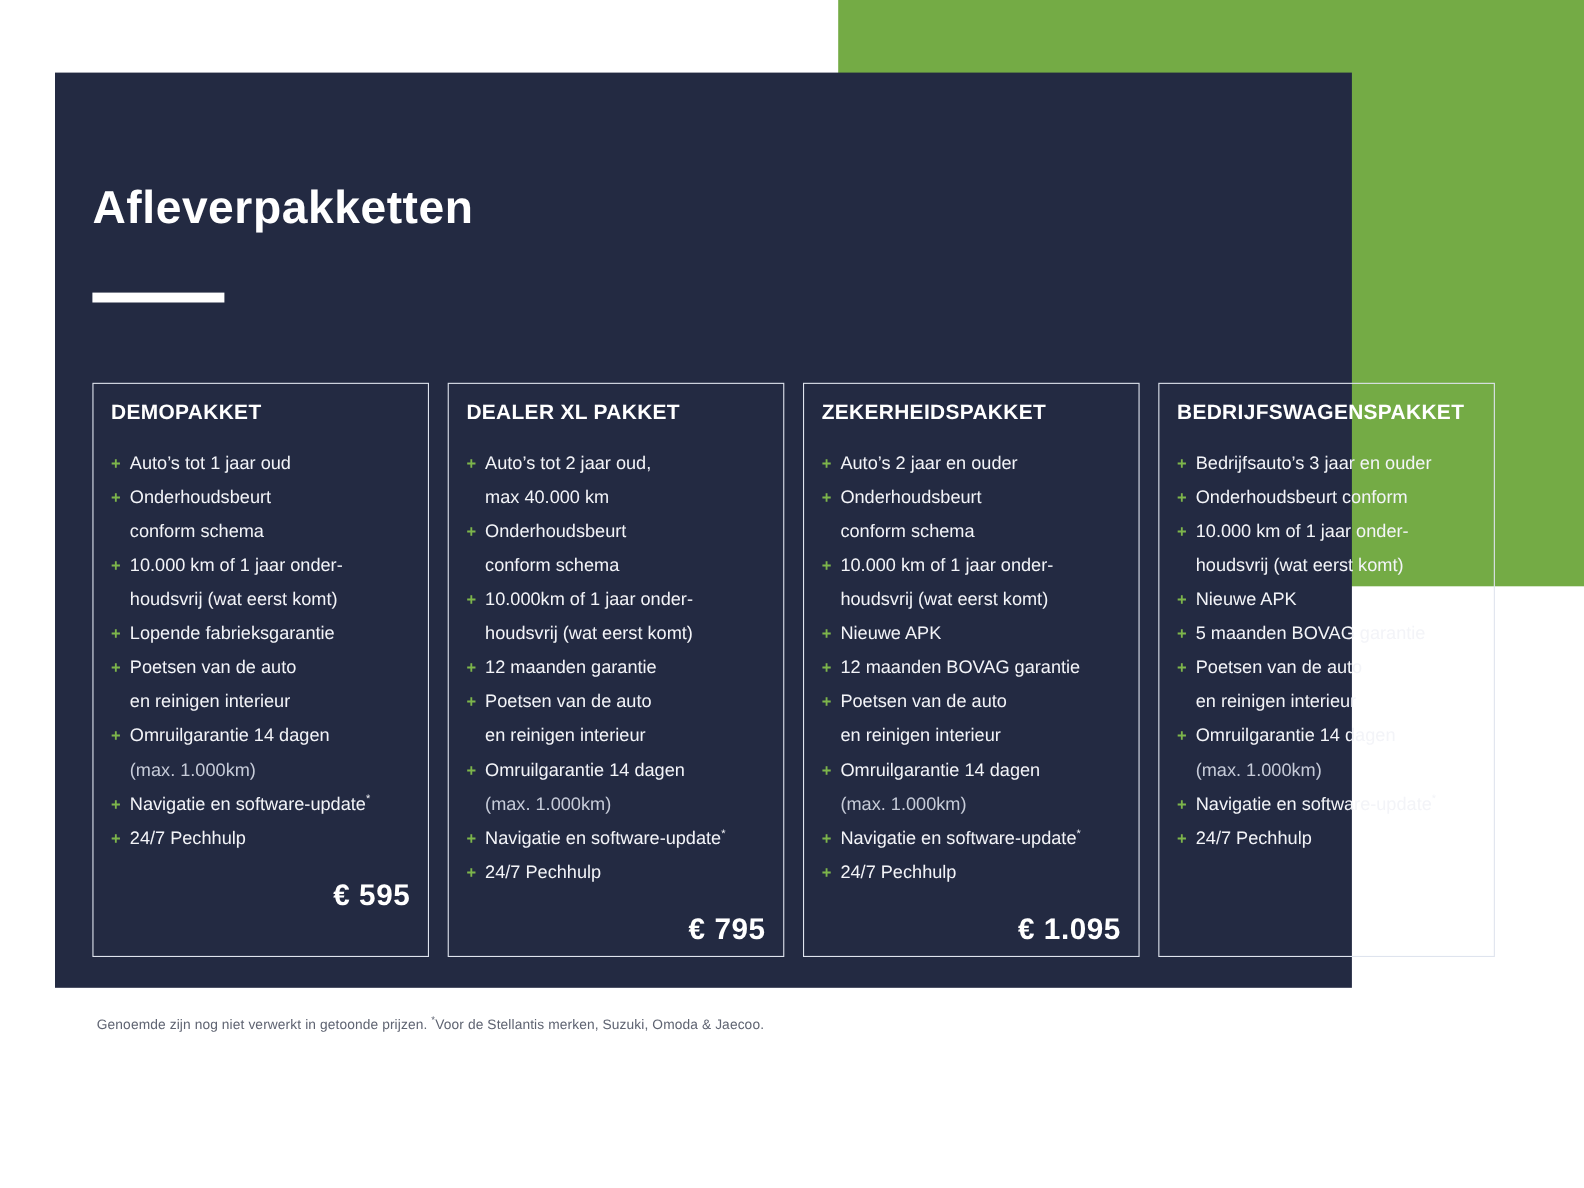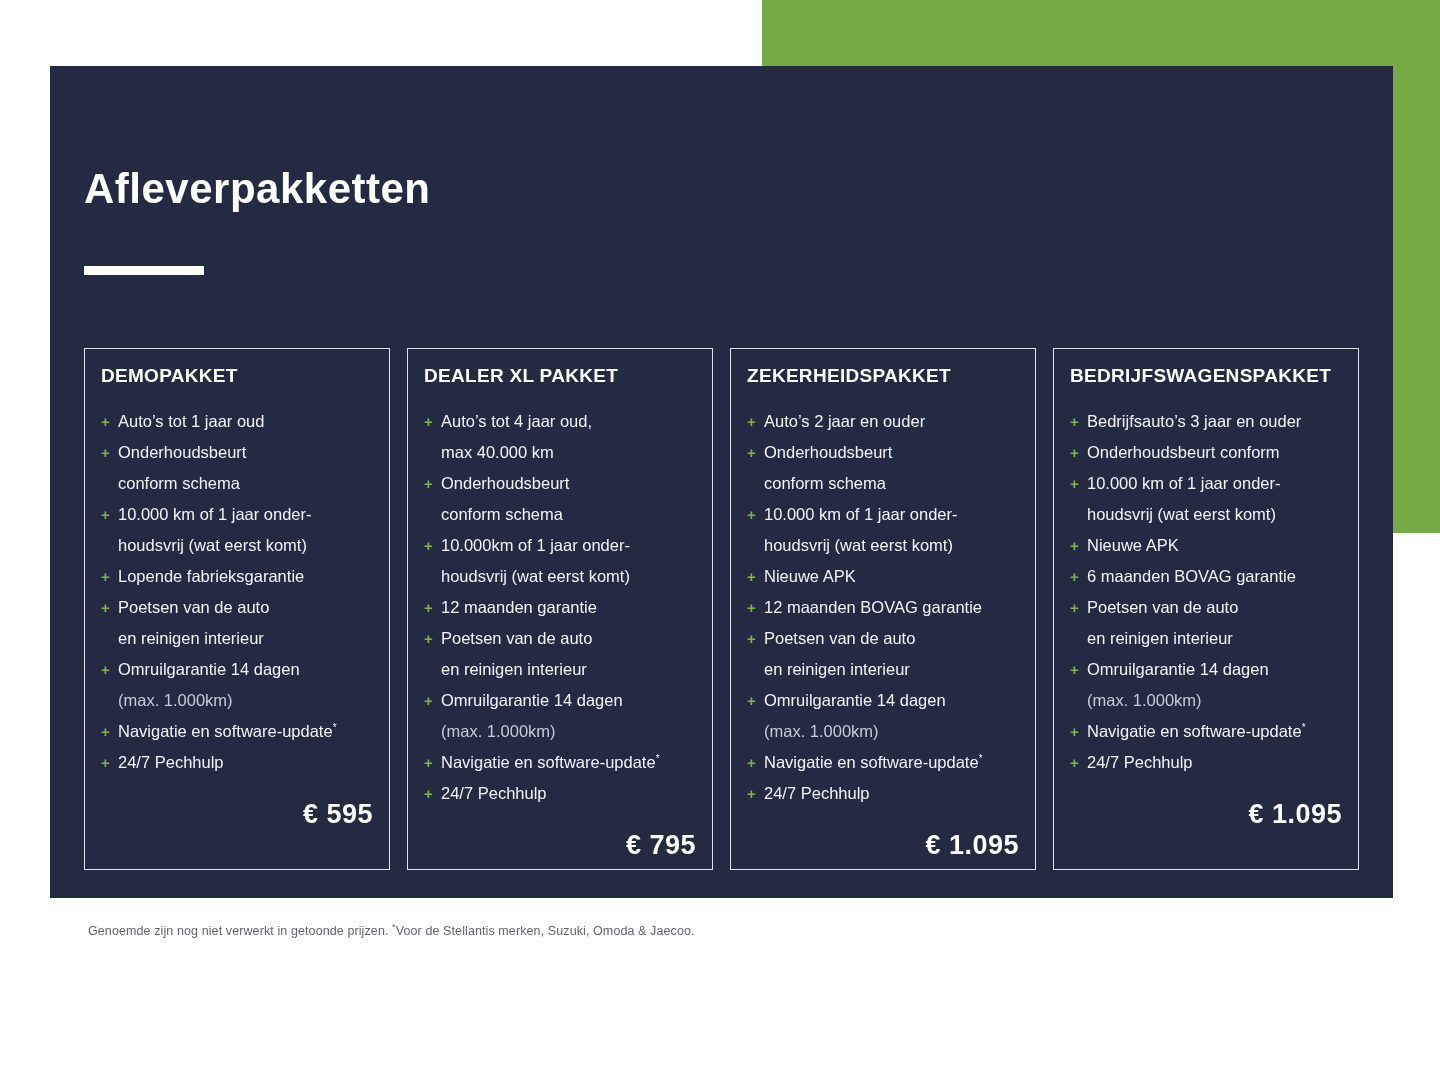--- a/index.html
+++ b/index.html
@@ -16,21 +16,21 @@
   body{
     width:1440px;height:1080px;position:relative;overflow:hidden;
     background:#ffffff;
     font-family:"Liberation Sans", sans-serif;
   }
   .green-block{
     position:absolute;left:762px;top:0;width:678px;height:533px;
     background:var(--green);
   }
   .panel{
-    position:absolute;left:50px;top:66px;width:1343px;height:832px;
+    position:absolute;left:50px;top:66px;width:1179px;height:832px;
     background:var(--navy);
   }
   .page-title{
     position:absolute;left:34px;top:98px;margin:0;
     font-size:42px;line-height:1.2;font-weight:bold;color:#ffffff;
     letter-spacing:0.5px;
   }
   .title-bar{
     position:absolute;left:34px;top:200px;width:120px;height:9px;
     background:#ffffff;
@@ -127,21 +127,21 @@
           </li>
         </ul>
     <div class="price">€ 595</div>
   </section>
 
   <section class="card">
     <h2 class="card-title">DEALER XL PAKKET</h2>
     <ul class="features">
           <li class="feature">
             <span class="plus">+</span>
-            <span class="fline">Auto’s tot 4 jaar oud,</span>
+            <span class="fline">Auto’s tot 2 jaar oud,</span>
             <span class="fline">max 40.000 km</span>
           </li>
           <li class="feature">
             <span class="plus">+</span>
             <span class="fline">Onderhoudsbeurt</span>
             <span class="fline">conform schema</span>
           </li>
           <li class="feature">
             <span class="plus">+</span>
             <span class="fline">10.000km of 1 jaar onder-</span>
@@ -235,21 +235,21 @@
             <span class="plus">+</span>
             <span class="fline">10.000 km of 1 jaar onder-</span>
             <span class="fline">houdsvrij (wat eerst komt)</span>
           </li>
           <li class="feature">
             <span class="plus">+</span>
             <span class="fline">Nieuwe APK</span>
           </li>
           <li class="feature">
             <span class="plus">+</span>
-            <span class="fline">6 maanden BOVAG garantie</span>
+            <span class="fline">5 maanden BOVAG garantie</span>
           </li>
           <li class="feature">
             <span class="plus">+</span>
             <span class="fline">Poetsen van de auto</span>
             <span class="fline">en reinigen interieur</span>
           </li>
           <li class="feature">
             <span class="plus">+</span>
             <span class="fline">Omruilgarantie 14 dagen</span>
             <span class="fline muted">(max. 1.000km)</span>

